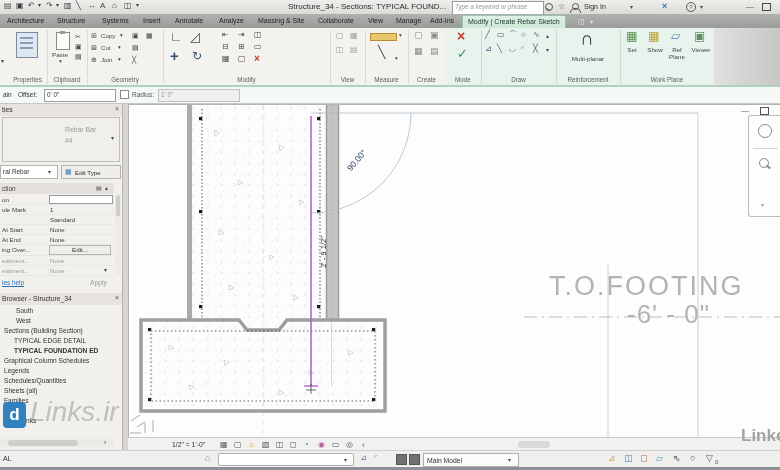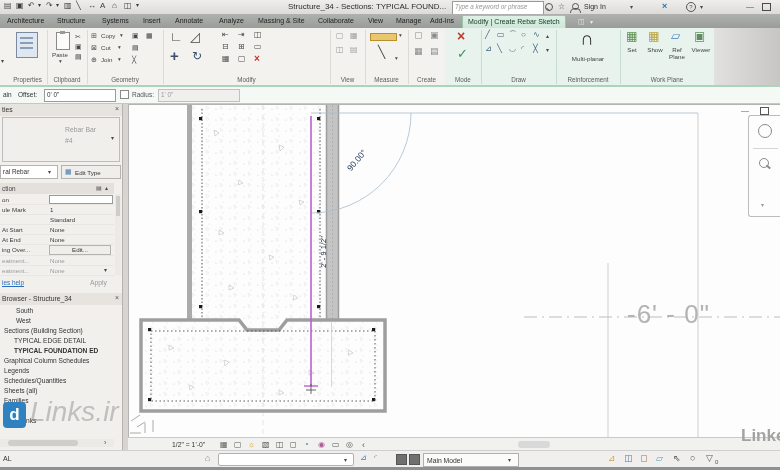--- a/index.html
+++ b/index.html
@@ -393,20 +393,21 @@
       <line x1="569" y1="8" x2="569" y2="333" stroke="#c3c3c3" stroke-width="0.8"></line>
 
       <g stroke="#ababab" stroke-width="1" fill="none">
         <path d="M2 316 l9 -6"></path>
           <path d="M8 322 l8 -5"></path>
           <path d="M1 328 h11"></path>
         <path d="M16 318 v10"></path>
           <path d="M24 315 v12"></path>
       </g>
     </svg>
+    <span class="ab" id="lvlname">T.O.FOOTING</span>
     <span class="ab" id="lvlelev">-6' - 0"</span>
 
     <span class="ic" style="left:612px;top:2px;font-size:8px;color:#555">—</span>
     <span class="ab" style="left:631px;top:2px;width:7px;height:6px;border:1px solid #555"></span>
 
     <div class="navbox" style="left:619px;top:10px;width:33px;height:100px">
       <div class="ab" style="left:9px;top:8px;width:12px;height:12px;border:1.5px solid #8a8a8a;border-radius:50%"></div>
       <div class="ab" style="left:4px;top:32px;width:25px;height:1px;background:#d5d5d5"></div>
       <div class="ab" style="left:10px;top:42px;width:8px;height:8px;border:1.5px solid #8a8a8a;border-radius:50%"></div>
       <div class="ab" style="left:17px;top:50px;width:5px;height:1.5px;background:#8a8a8a;transform:rotate(40deg)"></div>

